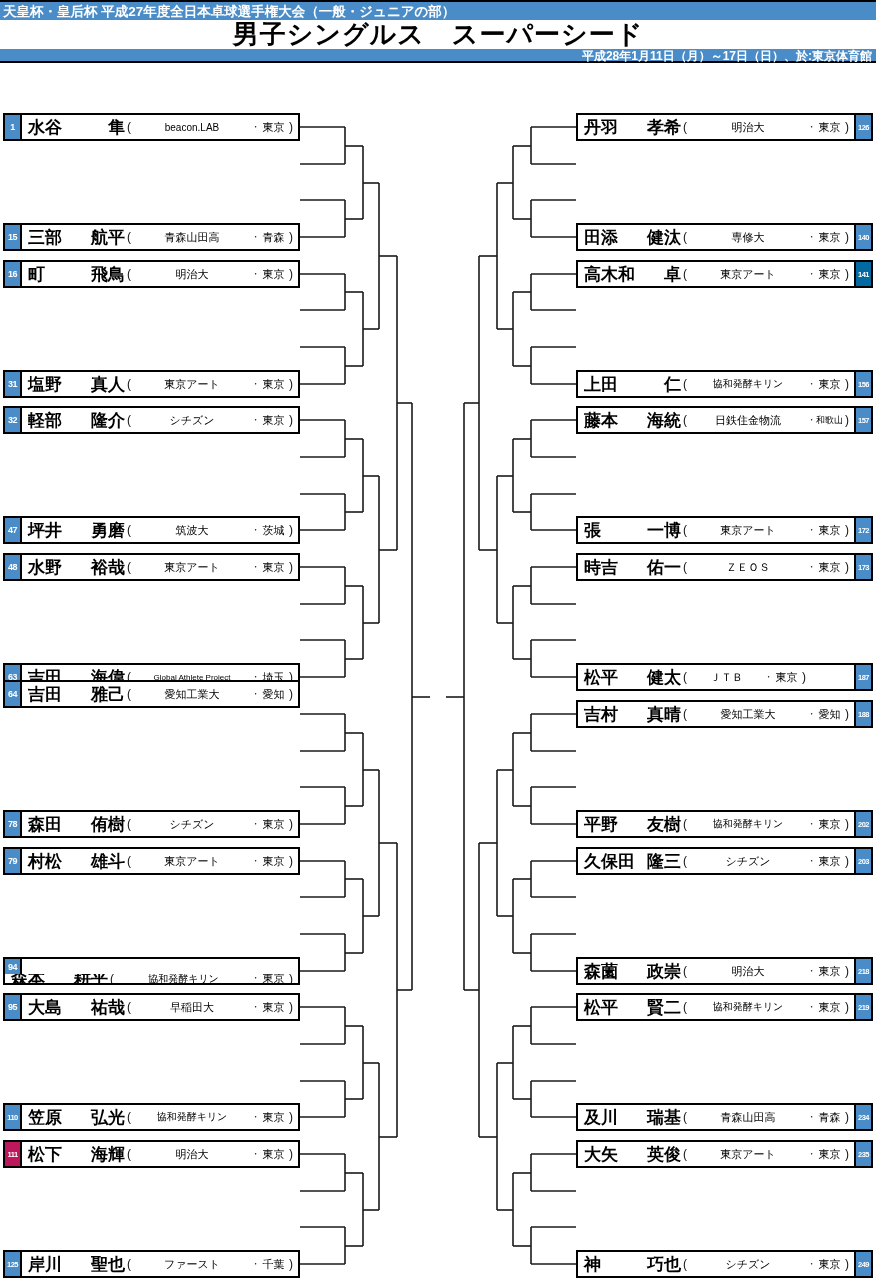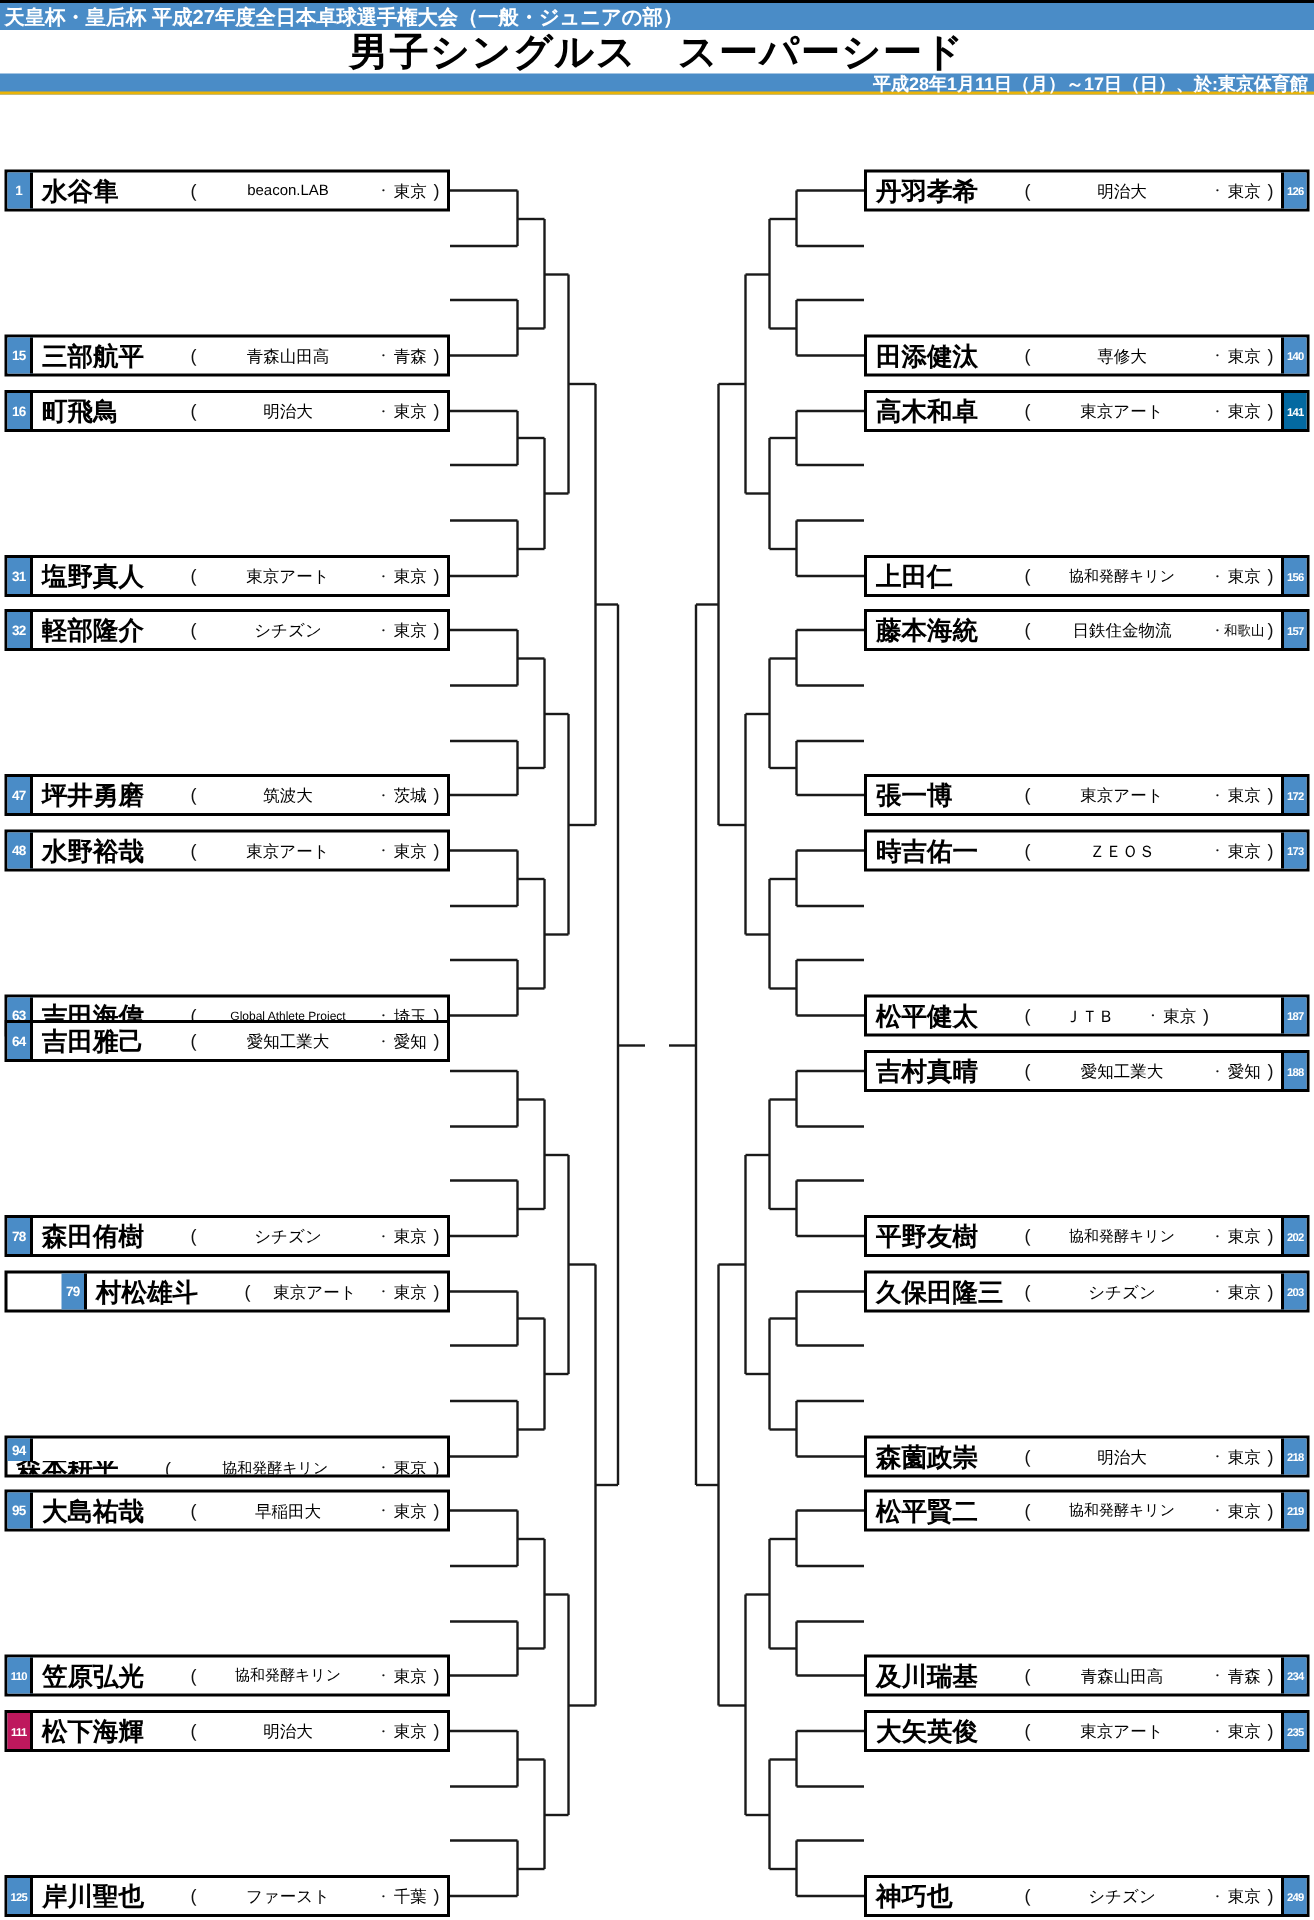--- a/index.html
+++ b/index.html
@@ -4,34 +4,34 @@
 <style>
   html,body{margin:0;padding:0;background:#fff;}
   #page{position:relative;width:876px;height:1280px;background:#fff;overflow:hidden;
         font-family:"Liberation Sans",sans-serif;}
   
   #topbar{position:absolute;top:0;left:0;width:876px;height:20px;border-top:2px solid #000;
           color:#fff;font-size:13.5px;font-weight:bold;line-height:19px;padding-left:3px;
           box-sizing:border-box;white-space:nowrap;}
   #title{position:absolute;top:19px;left:0;width:876px;height:30px;text-align:center;
          font-size:26px;font-weight:bold;color:#000;letter-spacing:1px;line-height:31px;}
-  #datebar{position:absolute;top:49px;left:0;width:876px;height:14px;border-bottom:2px solid #eab308;
+  #datebar{position:absolute;top:49px;left:0;width:876px;height:14px;border-bottom:2px solid #000000;
            color:#fff;font-size:12px;font-weight:bold;line-height:14px;text-align:right;
            padding-right:4px;box-sizing:border-box;}
   
   #lines{position:absolute;top:0;left:0;}
   .entry{position:absolute;width:297px;height:28px;border:2px solid #000;background:#fff;
          display:flex;box-sizing:border-box;align-items:stretch;}
   .seed{width:15px;color:#fff;font-size:9px;font-weight:bold;display:flex;
         align-items:center;justify-content:center;flex:0 0 15px;letter-spacing:-0.5px;}
   .seed.s3{font-size:7.5px;}
   .entry.L .seed{border-right:2px solid #000;}
   .entry.R .seed{border-left:2px solid #000;order:2;}
   .ebody{flex:1;display:flex;align-items:center;padding:0 3px 0 6px;overflow:hidden;min-width:0;}
-  .nm{width:97px;flex:0 0 97px;display:flex;
+  .nm{width:97px;flex:0 0 97px;display:flex;justify-content:space-between;
       font-weight:bold;font-size:17px;line-height:1;white-space:nowrap;}
   .pr{font-size:12px;color:#111;padding:0 2px;}
   .af{flex:1;text-align:center;font-size:11px;white-space:nowrap;overflow:hidden;}
   .af.med{font-size:10px;}
   .af.small{font-size:8px;}
   .dot{font-size:9px;color:#111;}
   .rg{width:27px;flex:0 0 27px;text-align:center;font-size:11px;white-space:nowrap;}
   .rg.small{font-size:9px;}
 </style>
 </head>
@@ -365,21 +365,21 @@
             <span>森田</span>
             <span>侑樹</span>
           </div>
           <span class="pr">(</span>
           <div class="af">シチズン</div>
           <span class="dot">・</span>
           <div class="rg">東京</div>
           <span class="pr">)</span>
         </div>
       </div>
-      <div class="entry L" style="top: 847px; left: 3px; padding-left: 36px;">
+      <div class="entry L" style="top: 847px; left: 3px;">
         <div class="seed" style="background: rgb(74, 140, 199);">79</div>
         <div class="ebody">
           <div class="nm">
             <span>村松</span>
             <span>雄斗</span>
           </div>
           <span class="pr">(</span>
           <div class="af">東京アート</div>
           <span class="dot">・</span>
           <div class="rg">東京</div>

